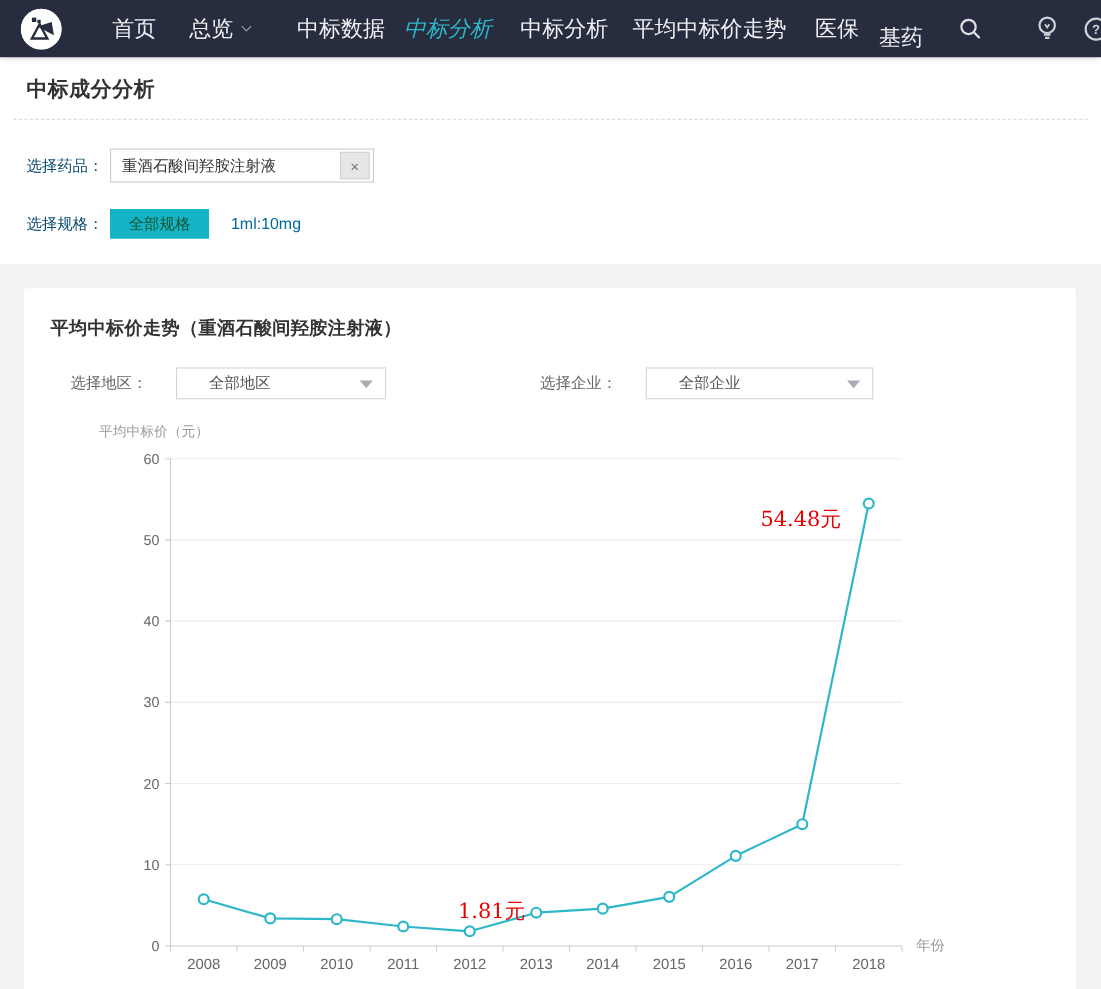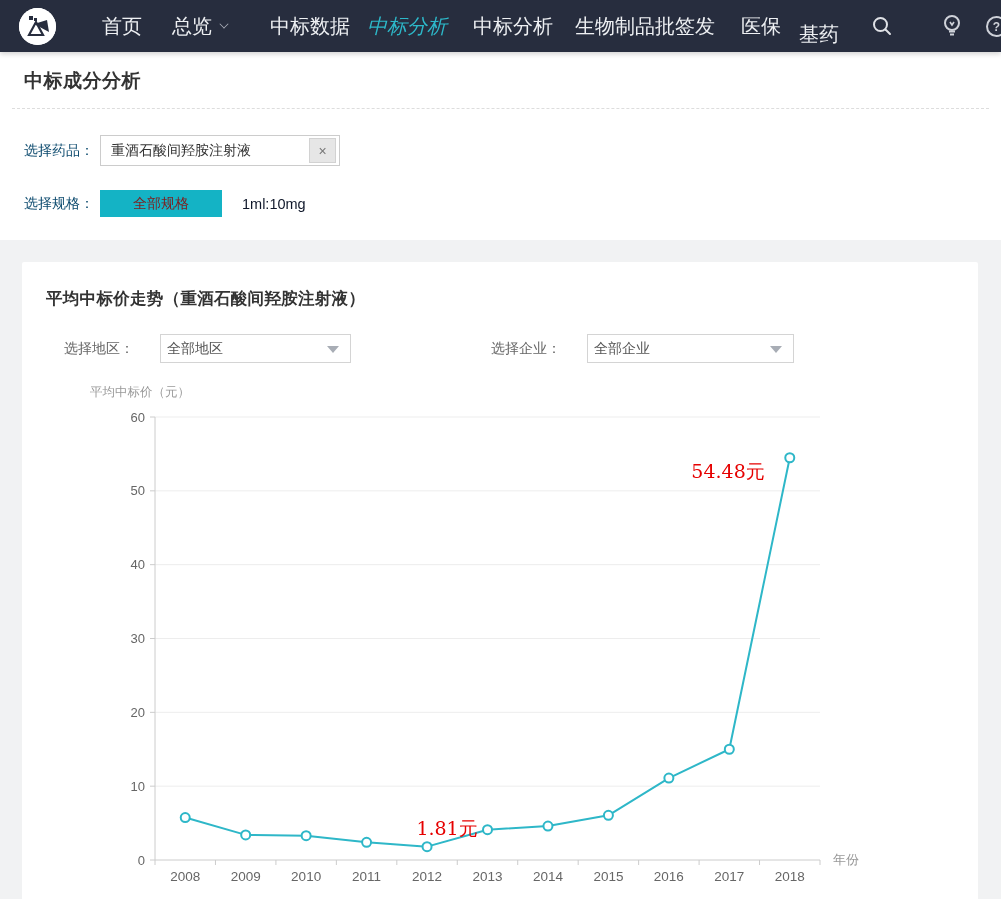--- a/index.html
+++ b/index.html
@@ -40,36 +40,36 @@
   .drug-chip {
     display:flex; align-items:center; border:1px solid #ccc; background:#fff;
     height:31px; width:240px; cursor:default;gap:24px;
   }
   .drug-chip .drug-text { font-size:14px; color:#333; padding:0 10px; flex:1; white-space:nowrap; }
   .chip-close {
     width:27px; height:25px; background:#e6e6e6; border:1px solid #d2d2d2; margin-right:3px;
     display:flex; align-items:center; justify-content:center; font-size:14px; color:#777; cursor:pointer;
   }
   .spec-btn {
-    height:27px; padding:0 33px; color:#7f1d1d; font-size:14px; border:none; cursor:pointer;
+    height:27px; padding:0 17px; color:#14532d; font-size:14px; border:none; cursor:pointer;
     display:flex; align-items:center;
   }
-  .spec-option { font-size:14.5px; color:#0f172a; margin-left:20px; cursor:pointer; }
+  .spec-option { font-size:14.5px; color:#0369a1; margin-left:20px; cursor:pointer; }
 
   
   .card {
     position:absolute; left:22px; top:262px; width:956px; height:700px; background:#fff;
     border-radius:2px;
   }
   .card-title { font-size:16.5px; font-weight:bold; color:#333; margin:26px 0 0 24px; letter-spacing:.3px; }
   .dd-row { display:flex; align-items:center; margin:24px 0 0 42px;gap:24px; }
   .dd-label { font-size:14px; color:#666; }
   .dropdown {
     border:1px solid #d4d4d4; height:29px; display:flex; align-items:center; background:#fff;
-    font-size:14px; color:#555; padding-left:6px; cursor:pointer; position:relative;
+    font-size:14px; color:#555; padding-left:29px; cursor:pointer; position:relative;
   }
   .dropdown.region { width:191px; margin-left:2px; }
   .dropdown.company { width:207px; margin-left:2px; }
   .dd-gap { width:92px; }
   .dd-tri {
     position:absolute; right:11px; top:11px; width:0; height:0;
     border-left:6px solid transparent; border-right:6px solid transparent; border-top:7px solid #a8adb5;
   }
   .chart-wrap { position:absolute; left:0; top:108px; width:956px; height:540px; }
 </style>
@@ -98,21 +98,21 @@
   <div class="nav-item">
       <span>中标数据</span>
     </div>
   <div class="nav-item active" style="margin-left:17px;font-style:italic;">
       <span>中标分析</span>
     </div>
   <div class="nav-item">
       <span>中标分析</span>
     </div>
   <div class="nav-item" style="margin-left:22px;">
-      <span>生物制品批签发</span>
+      <span>平均中标价走势</span>
     </div>
   <div class="nav-item" style="align-items:flex-end;">
       <span>医保</span>
     </div>
   <div class="nav-item" style="margin-left:18px;margin-top:16px;">
       <span>基药</span>
     </div>
 
   <div class="nav-icon" style="margin-left:32px;">
     <svg width="22" height="22" viewBox="0 0 22 22">

